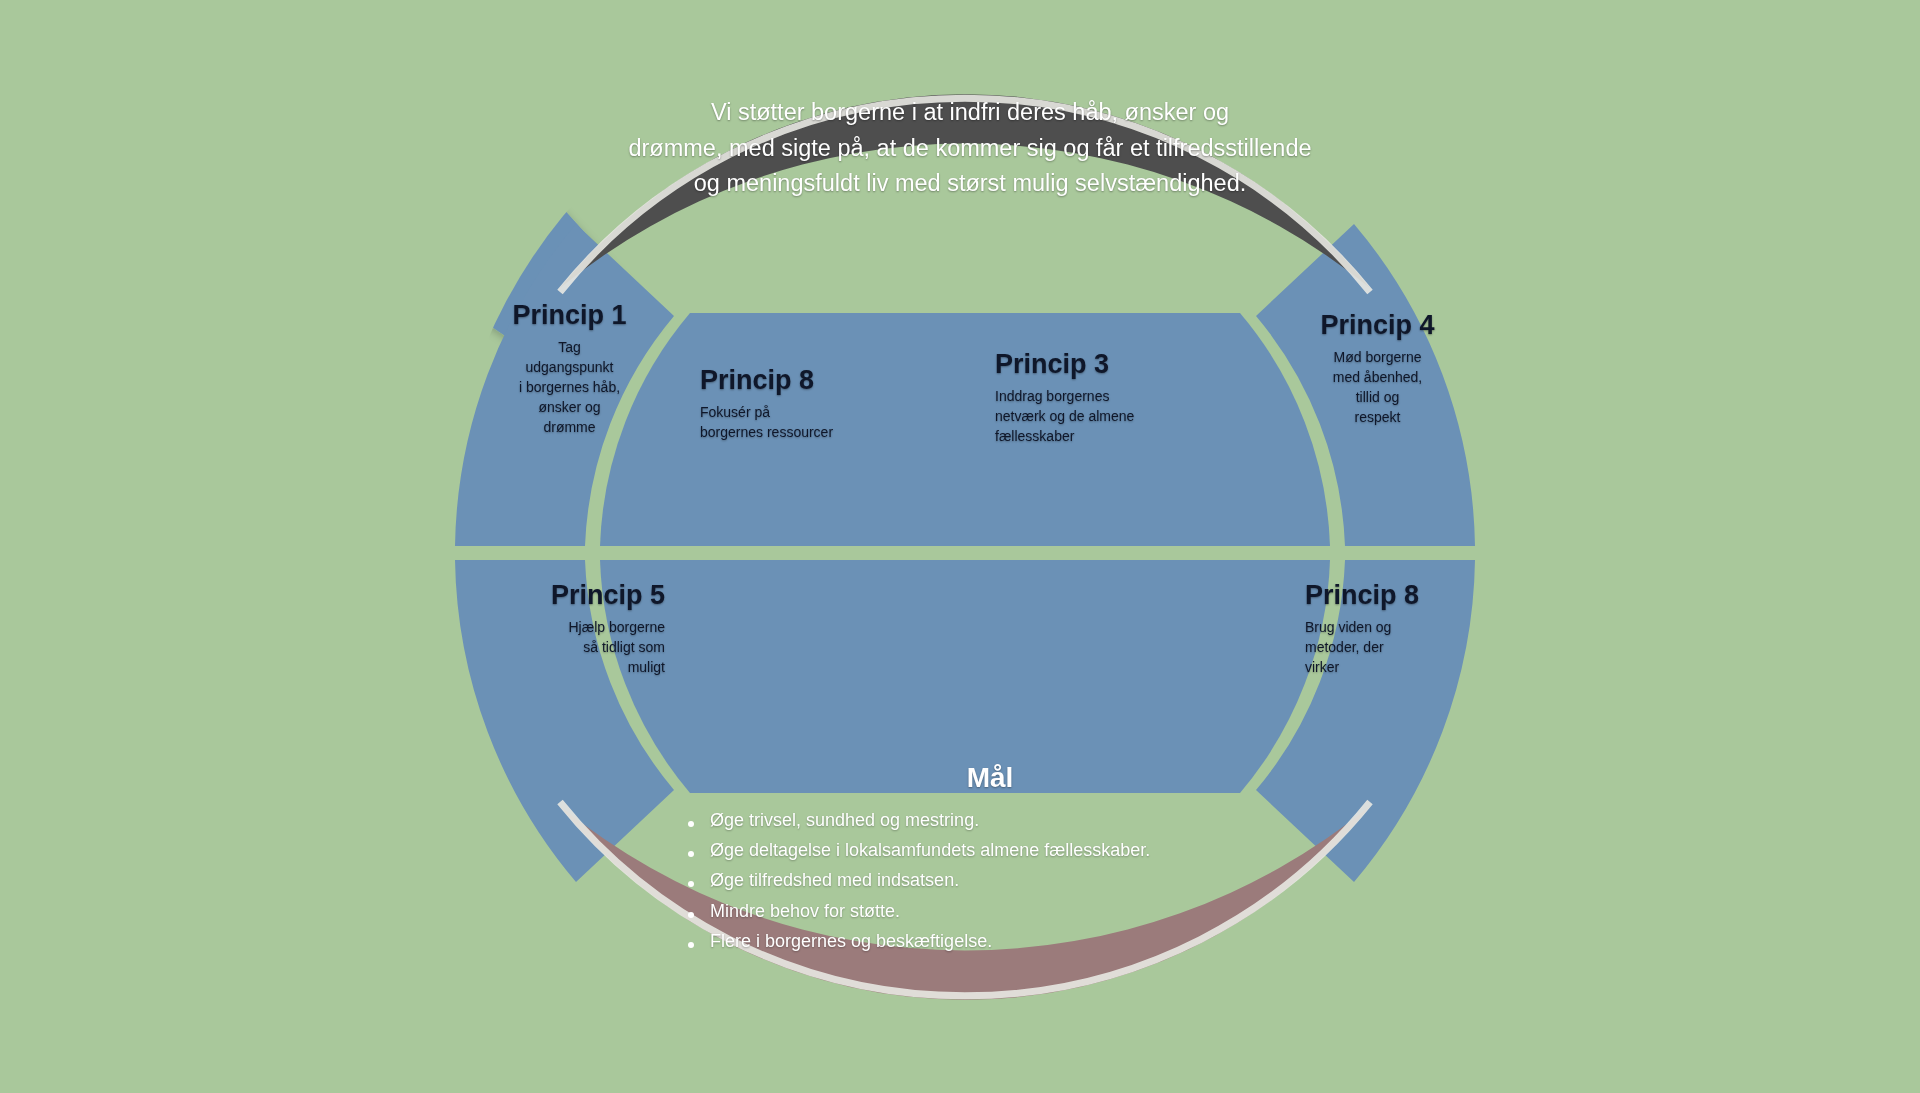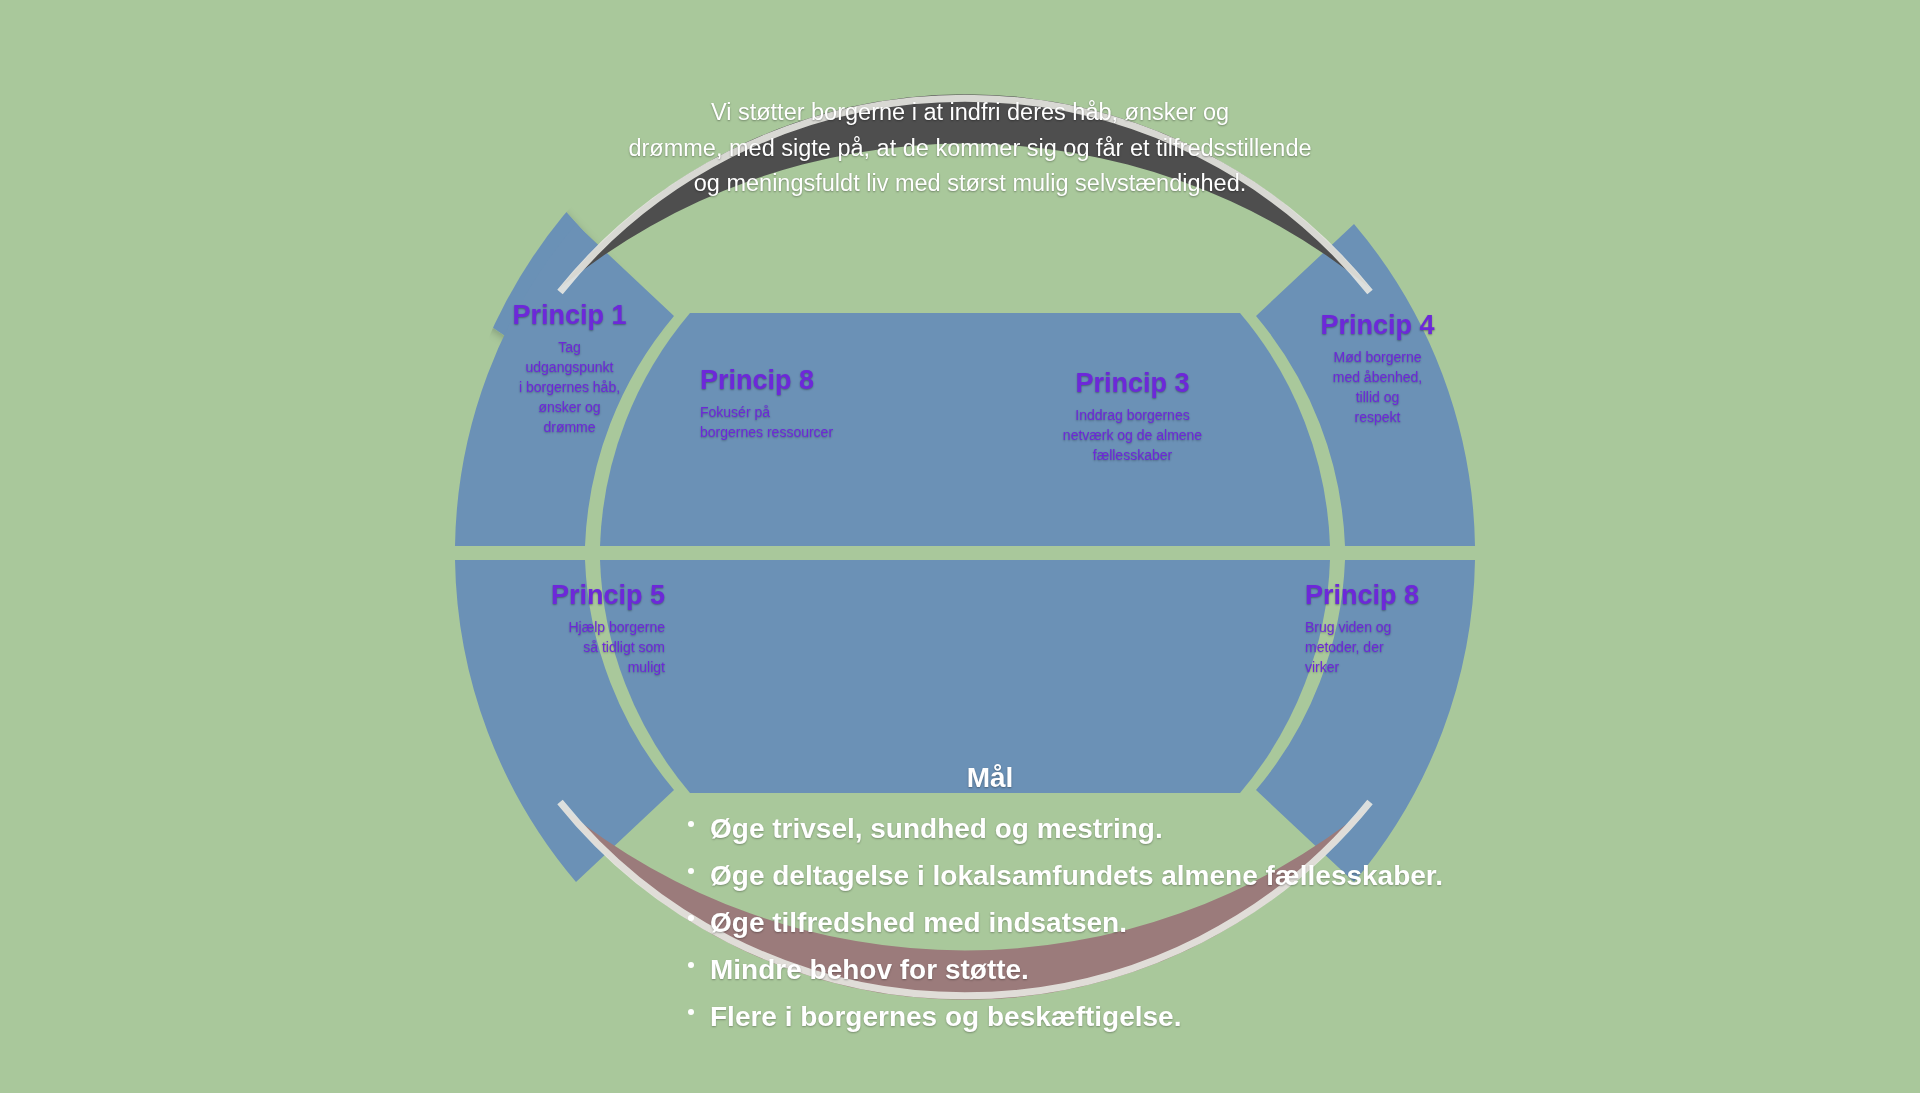--- a/index.html
+++ b/index.html
@@ -34,34 +34,34 @@
   #top-title {
     font-size: 31px; font-weight: bold; letter-spacing: -0.2px;
     margin-bottom: 13px;
   }
   #top-body {
     font-size: 23.5px; line-height: 1.52;
     padding: 0 22px;
   }
 
   
-  .panel { position: absolute; color: #6d28d9; }
+  .panel { position: absolute; color: #0f172a; }
   .panel .p-title {
     font-size: 27px; font-weight: bold; margin-bottom: 7px;
     text-shadow: 0 1px 2px rgba(0,0,0,0.35);
   }
   .panel .p-body {
     font-size: 14px; line-height: 1.42;
     text-shadow: 0 1px 2px rgba(0,0,0,0.3);
   }
 
   
   #p1 { left: 472px;  top: 300px;  width: 195px; text-align: center; }
   #p2 { left: 700px;  top: 365px;  width: 250px; text-align: left; }
-  #p3 { left: 995px;  top: 368px;  width: 275px; text-align: center; }
+  #p3 { left: 995px;  top: 349px;  width: 275px; text-align: left; }
   #p4 { left: 1275px; top: 310px;  width: 205px; text-align: center; }
 
   
   #p5 { left: 465px;  top: 580px;  width: 200px; text-align: right; }
   #p6 { left: 692px;  top: 580px;  width: 270px; text-align: center; }
   #p7 { left: 995px;  top: 580px;  width: 265px; text-align: left; }
   #p8 { left: 1305px; top: 580px;  width: 200px; text-align: left; }
 
   
   #goal-block {
@@ -70,27 +70,26 @@
   #goal-title {
     font-size: 28px; font-weight: bold; text-align: center;
     margin-bottom: 9px;
     text-shadow: 0 1px 2px rgba(0,0,0,0.35);
   }
   #goal-list {
     list-style: none;
     padding-left: 48px;
   }
   #goal-list li {
-    font-size: 28px;
+    font-size: 18px;
     line-height: 1.68;
     position: relative;
     padding-left: 22px;
     text-shadow: 0 1px 2px rgba(0,0,0,0.3);
     white-space: nowrap;
-    font-weight: bold;
   }
   #goal-list li::before {
     content: "";
     position: absolute;
     left: 0; top: 16px;
     width: 6px; height: 6px;
     border-radius: 50%;
     background: #ffffff;
   }
 </style>

